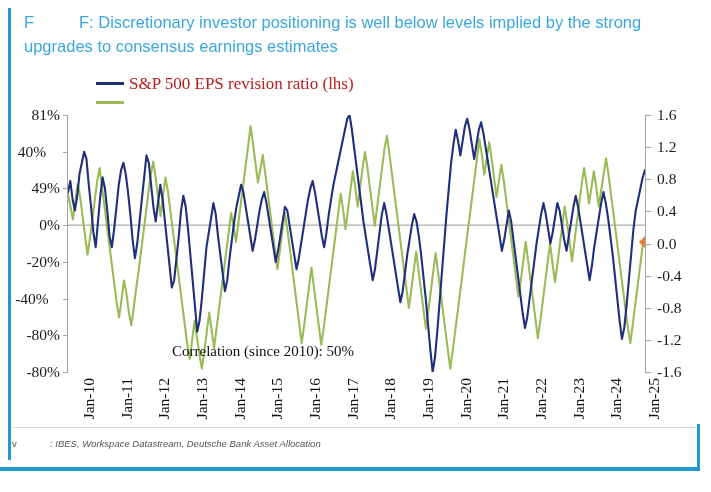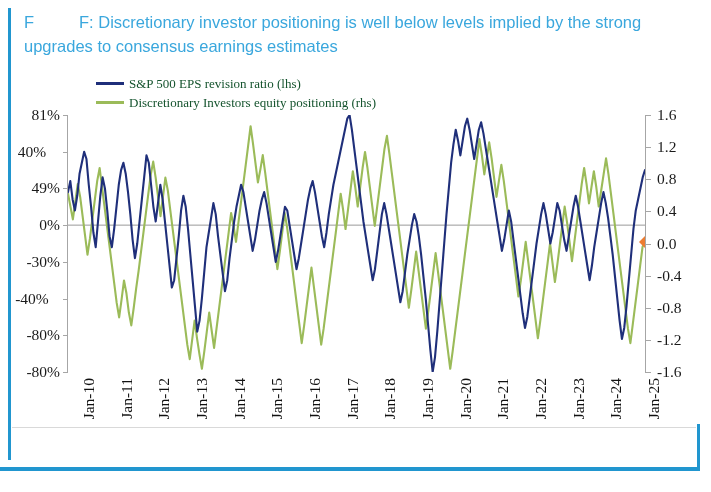--- a/index.html
+++ b/index.html
@@ -25,21 +25,21 @@
   }
   .title .tag{display:inline-block;min-width:55px;}
 
   
   .chart{position:absolute;left:0;top:66px;width:711px;height:320px;}
 
   
   .legend{position:absolute;left:96px;top:8px;font-family:"Liberation Serif",serif;}
   .legend-row{display:flex;align-items:center;height:19px;}
   .legend-swatch{width:28px;height:3px;margin-right:5px;flex:0 0 auto;}
-  .legend-label{font-size:13px;color:#14532d;white-space:nowrap;font-family:"Liberation Serif",serif;}
+  .legend-label{font-size:17px;color:#b91c1c;white-space:nowrap;font-family:"Liberation Serif",serif;}
 
   
   .plot{position:absolute;left:68px;top:49px;width:577px;height:257px;}
   .plot svg{display:block;}
 
   
   .spine-left{position:absolute;left:67px;top:49px;width:1px;height:258px;background:#a6a6a6;}
   .spine-right{position:absolute;left:645px;top:49px;width:1px;height:258px;background:#a6a6a6;}
 
   .tick-l{position:absolute;width:5px;height:1px;background:#a6a6a6;left:63px;}
@@ -94,21 +94,20 @@
 
   <div class="chart">
 
     <div class="legend">
       <div class="legend-row">
         <span class="legend-swatch" style="background:#1f2f7a"></span>
         <span class="legend-label">S&amp;P 500 EPS revision ratio (lhs)</span>
       </div>
       <div class="legend-row">
         <span class="legend-swatch" style="background:#9bbb59"></span>
-        <span class="legend-label">Discretionary Investors equity positioning (rhs)</span>
       </div>
     </div>
 
     <div class="spine-left"></div>
     <div class="spine-right"></div>
 
     <div id="ticks-left">
         <div class="tick-l" style="top: 49px;"></div>
         <div class="tick-l" style="top: 85.7143px;"></div>
         <div class="tick-l" style="top: 122.429px;"></div>
@@ -127,21 +126,21 @@
         <div class="tick-r" style="top: 209.625px;"></div>
         <div class="tick-r" style="top: 241.75px;"></div>
         <div class="tick-r" style="top: 273.875px;"></div>
         <div class="tick-r" style="top: 306px;"></div>
       </div>
     <div id="labels-left">
         <div class="ylabel-l" style="top: 49px;">81%</div>
         <div class="ylabel-l" style="top: 85.7143px; text-align: center;">40%</div>
         <div class="ylabel-l" style="top: 122.429px;">49%</div>
         <div class="ylabel-l" style="top: 159.143px;">0%</div>
-        <div class="ylabel-l" style="top: 195.857px;">-30%</div>
+        <div class="ylabel-l" style="top: 195.857px;">-20%</div>
         <div class="ylabel-l" style="top: 232.571px; text-align: center;">-40%</div>
         <div class="ylabel-l" style="top: 269.286px;">-80%</div>
         <div class="ylabel-l" style="top: 306px;">-80%</div>
       </div>
     <div id="labels-right">
         <div class="ylabel-r" style="top: 49px;">1.6</div>
         <div class="ylabel-r" style="top: 81.125px;">1.2</div>
         <div class="ylabel-r" style="top: 113.25px;">0.8</div>
         <div class="ylabel-r" style="top: 145.375px;">0.4</div>
         <div class="ylabel-r" style="top: 177.5px;">0.0</div>
@@ -171,17 +170,21 @@
 
     <div class="plot">
       <svg id="plot-svg" width="577" height="257" viewBox="0 0 577 257">
         <line id="zero-line" x1="0" y1="110.14" x2="577" y2="110.14" stroke="#9a9a9a" stroke-width="1"></line>
         <polyline id="line-green" fill="none" stroke="#9bbb59" stroke-width="2.1" stroke-linejoin="round" stroke-linecap="round" points="0.00,78.71 2.43,91.56 4.87,104.41 7.30,86.74 9.74,69.07 12.17,81.92 14.61,101.19 17.04,120.47 19.48,139.74 21.91,123.68 24.35,104.41 26.78,85.13 29.22,65.86 31.65,53.01 34.08,72.28 36.52,91.56 38.95,110.83 41.39,130.11 43.82,149.38 46.26,168.66 48.69,187.93 51.13,202.39 53.56,184.72 56.00,165.44 58.43,178.29 60.86,197.57 63.30,210.42 65.73,192.75 68.17,173.47 70.60,155.81 73.04,136.53 75.47,117.26 77.91,97.98 80.34,78.71 82.78,59.43 85.21,46.58 87.65,62.64 90.08,81.92 92.51,101.19 94.95,81.92 97.38,62.64 99.82,75.49 102.25,94.77 104.69,114.04 107.12,133.32 109.56,152.59 111.99,171.87 114.43,191.14 116.86,210.42 119.30,229.69 121.73,244.15 124.16,224.87 126.60,205.60 129.03,223.27 131.47,239.33 133.90,253.79 136.34,236.12 138.77,216.84 141.21,197.57 143.64,215.24 146.08,232.91 148.51,213.63 150.95,194.36 153.38,175.08 155.81,155.81 158.25,136.53 160.68,117.26 163.12,97.98 165.55,110.83 167.99,126.89 170.42,107.62 172.86,88.34 175.29,69.07 177.73,49.79 180.16,30.52 182.59,11.24 185.03,28.91 187.46,48.19 189.90,67.46 192.33,54.61 194.77,40.16 197.20,57.83 199.64,77.10 202.07,96.38 204.51,115.65 206.94,134.93 209.38,154.20 211.81,136.53 214.24,117.26 216.68,97.98 219.11,112.44 221.55,131.71 223.98,150.99 226.42,170.26 228.85,189.54 231.29,208.81 233.72,228.09 236.16,210.42 238.59,191.14 241.03,171.87 243.46,152.59 245.89,171.87 248.33,191.14 250.76,210.42 253.20,229.69 255.63,213.63 258.07,194.36 260.50,175.08 262.94,155.81 265.37,136.53 267.81,117.26 270.24,97.98 272.68,78.71 275.11,94.77 277.54,114.04 279.98,94.77 282.41,75.49 284.85,56.22 287.28,72.28 289.72,91.56 292.15,72.28 294.59,53.01 297.02,36.94 299.46,53.01 301.89,72.28 304.32,91.56 306.76,110.83 309.19,91.56 311.63,72.28 314.06,53.01 316.50,33.73 318.93,20.88 321.37,38.55 323.80,57.83 326.24,77.10 328.67,96.38 331.11,115.65 333.54,134.93 335.97,154.20 338.41,173.47 340.84,192.75 343.28,175.08 345.71,155.81 348.15,136.53 350.58,155.81 353.02,175.08 355.45,194.36 357.89,213.63 360.32,195.96 362.76,176.69 365.19,157.41 367.62,138.14 370.06,157.41 372.49,176.69 374.93,195.96 377.36,215.24 379.80,234.51 382.23,253.79 384.67,236.12 387.10,216.84 389.54,197.57 391.97,178.29 394.41,159.02 396.84,139.74 399.27,120.47 401.71,101.19 404.14,81.92 406.58,62.64 409.01,43.37 411.45,24.09 413.88,40.16 416.32,59.43 418.75,43.37 421.19,27.31 423.62,43.37 426.05,62.64 428.49,81.92 430.92,65.86 433.36,49.79 435.79,65.86 438.23,85.13 440.66,104.41 443.10,123.68 445.53,142.96 447.97,162.23 450.40,181.51 452.84,165.44 455.27,146.17 457.70,126.89 460.14,146.17 462.57,165.44 465.01,184.72 467.44,203.99 469.88,223.27 472.31,205.60 474.75,186.33 477.18,167.05 479.62,147.77 482.05,128.50 484.49,147.77 486.92,167.05 489.35,149.38 491.79,130.11 494.22,110.83 496.66,91.56 499.09,107.62 501.53,126.89 503.96,146.17 506.40,126.89 508.83,107.62 511.27,88.34 513.70,69.07 516.14,53.01 518.57,69.07 521.00,88.34 523.44,72.28 525.87,56.22 528.31,72.28 530.74,91.56 533.18,75.49 535.61,59.43 538.05,43.37 540.48,59.43 542.92,78.71 545.35,97.98 547.78,117.26 550.22,136.53 552.65,155.81 555.09,175.08 557.52,194.36 559.96,213.63 562.39,228.09 564.83,208.81 567.26,189.54 569.70,170.26 572.13,150.99 574.57,131.71 577.00,126.89"></polyline>
         <polyline id="line-navy" fill="none" stroke="#1f2f7a" stroke-width="2.1" stroke-linejoin="round" stroke-linecap="round" points="0.00,77.10 2.31,66.09 4.62,84.44 6.92,95.46 9.23,80.77 11.54,58.74 13.85,47.73 16.16,36.71 18.46,44.06 20.77,69.76 23.08,91.79 25.39,117.49 27.70,132.17 30.00,106.47 32.31,80.77 34.62,62.41 36.93,73.43 39.24,95.46 41.54,121.16 43.85,132.17 46.16,113.81 48.47,91.79 50.78,69.76 53.08,55.07 55.39,47.73 57.70,58.74 60.01,77.10 62.32,99.13 64.62,124.83 66.93,143.19 69.24,128.50 71.55,106.47 73.86,84.44 76.16,62.41 78.47,40.39 80.78,47.73 83.09,69.76 85.40,91.79 87.70,106.47 90.01,88.11 92.32,69.76 94.63,84.44 96.94,106.47 99.24,128.50 101.55,150.53 103.86,172.56 106.17,165.21 108.48,143.19 110.78,121.16 113.09,95.46 115.40,80.77 117.71,91.79 120.02,113.81 122.32,139.51 124.63,165.21 126.94,190.91 129.25,216.61 131.56,205.60 133.86,183.57 136.17,157.87 138.48,132.17 140.79,117.49 143.10,102.80 145.40,88.11 147.71,99.13 150.02,121.16 152.33,139.51 154.64,157.87 156.94,176.23 159.25,165.21 161.56,143.19 163.87,124.83 166.18,106.47 168.48,91.79 170.79,80.77 173.10,69.76 175.41,77.10 177.72,91.79 180.02,106.47 182.33,121.16 184.64,135.84 186.95,124.83 189.26,110.14 191.56,95.46 193.87,84.44 196.18,77.10 198.49,88.11 200.80,102.80 203.10,117.49 205.41,132.17 207.72,146.86 210.03,135.84 212.34,121.16 214.64,106.47 216.95,91.79 219.26,95.46 221.57,110.14 223.88,124.83 226.18,139.51 228.49,154.20 230.80,143.19 233.11,128.50 235.42,113.81 237.72,99.13 240.03,84.44 242.34,73.43 244.65,66.09 246.96,77.10 249.26,91.79 251.57,106.47 253.88,121.16 256.19,132.17 258.50,117.49 260.80,99.13 263.11,84.44 265.42,69.76 267.73,58.74 270.04,47.73 272.34,36.71 274.65,25.70 276.96,14.69 279.27,3.67 281.58,0.00 283.88,14.69 286.19,33.04 288.50,51.40 290.81,69.76 293.12,88.11 295.42,106.47 297.73,121.16 300.04,135.84 302.35,150.53 304.66,165.21 306.96,154.20 309.27,135.84 311.58,117.49 313.89,99.13 316.20,88.11 318.50,99.13 320.81,113.81 323.12,128.50 325.43,143.19 327.74,157.87 330.04,172.56 332.35,187.24 334.66,176.23 336.97,157.87 339.28,139.51 341.58,124.83 343.89,110.14 346.20,99.13 348.51,106.47 350.82,121.16 353.12,139.51 355.43,161.54 357.74,183.57 360.05,209.27 362.36,234.97 364.66,257.00 366.97,242.31 369.28,216.61 371.59,187.24 373.90,157.87 376.20,128.50 378.51,99.13 380.82,73.43 383.13,47.73 385.44,29.37 387.74,14.69 390.05,25.70 392.36,40.39 394.67,25.70 396.98,11.01 399.28,3.67 401.59,14.69 403.90,29.37 406.21,44.06 408.52,29.37 410.82,14.69 413.13,7.34 415.44,18.36 417.75,33.04 420.06,47.73 422.36,62.41 424.67,77.10 426.98,91.79 429.29,106.47 431.60,121.16 433.90,135.84 436.21,124.83 438.52,110.14 440.83,95.46 443.14,106.47 445.44,124.83 447.75,143.19 450.06,161.54 452.37,179.90 454.68,198.26 456.98,212.94 459.29,201.93 461.60,183.57 463.91,165.21 466.22,146.86 468.52,128.50 470.83,113.81 473.14,99.13 475.45,88.11 477.76,99.13 480.06,113.81 482.37,128.50 484.68,117.49 486.99,102.80 489.30,88.11 491.60,95.46 493.91,110.14 496.22,124.83 498.53,135.84 500.84,121.16 503.14,106.47 505.45,91.79 507.76,80.77 510.07,91.79 512.38,106.47 514.68,121.16 516.99,135.84 519.30,150.53 521.61,165.21 523.92,150.53 526.22,132.17 528.53,117.49 530.84,102.80 533.15,88.11 535.46,77.10 537.76,88.11 540.07,102.80 542.38,121.16 544.69,139.51 547.00,161.54 549.30,183.57 551.61,205.60 553.92,223.96 556.23,212.94 558.54,190.91 560.84,165.21 563.15,139.51 565.46,113.81 567.77,95.46 570.08,84.44 572.38,73.43 574.69,62.41 577.00,55.07"></polyline>
         <polygon id="last-marker" fill="#ed7d31" points="577,120.89375 583,126.89375 577,132.89375 571,126.89375"></polygon>
       </svg>
     </div>
 
+    <div class="annot">Correlation (since 2010): 50%</div>
   </div>
 
   <div class="footer-rule"></div>
+  <div class="footer">
+    <span class="src-tag">v</span><span>: IBES, Workspace Datastream, Deutsche Bank Asset Allocation</span>
+  </div>
 
 </div>
 
 </body></html>

